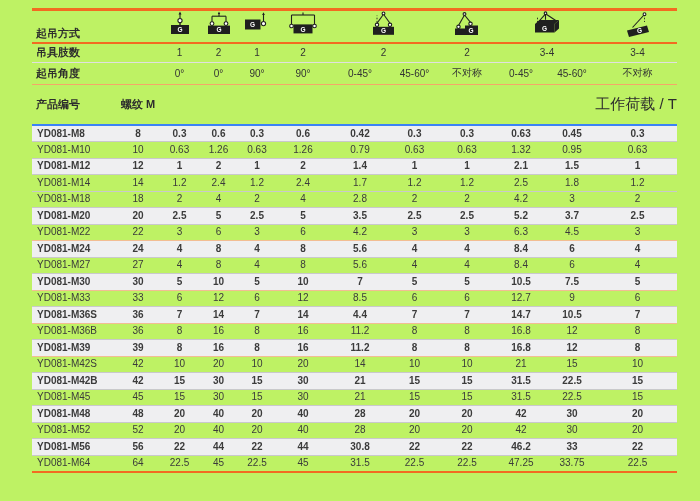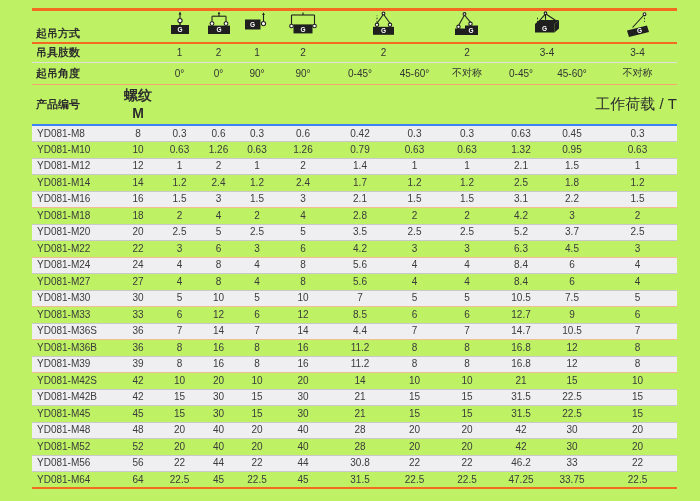--- a/index.html
+++ b/index.html
@@ -22,37 +22,37 @@
   th.side-label {
     text-align:left; padding-left:4px; vertical-align:middle;
     font-size:11px; font-weight:bold; color:#2d2d2d; white-space:nowrap;
   }
   tr.row-legs th.val, tr.row-angles th.val {
     font-size:10px; font-weight:normal; color:#333; text-align:center;
   }
   tr.row-legs th { height:19px; border-bottom:1px solid #e0e0e0; }
   tr.row-angles th { height:22px; border-bottom:1px solid #f5a669; }
   tr.row-caption th { height:41px; border-bottom:2px solid #3b82f6; }
-  th.thread-label { text-align:center; padding-left:0; font-size:14px; font-weight:bold; color:#2d2d2d; }
+  th.thread-label { text-align:center; padding-left:0; font-size:11px; font-weight:bold; color:#2d2d2d; }
   th.load-label { text-align:right; padding-left:0; font-size:15px; font-weight:normal; color:#2d2d2d; }
   .iconbox { display:inline-block; line-height:0; }
   .pict { display:block; margin:0 auto; }
   .pict .ln { stroke:#1f1f1f; stroke-width:1.1; fill:none; }
   .pict .lnd { stroke:#1f1f1f; stroke-width:0.9; fill:none; stroke-dasharray:1.6 1.6; }
   .pict .blk { fill:#1f1f1f; stroke:none; }
   .pict .ring { stroke:#1f1f1f; stroke-width:1.1; fill:#fff; }
   .pict text { font-family:"Liberation Sans",sans-serif; font-size:6.5px; font-weight:bold; fill:#fff; text-anchor:middle; }
   
   tbody td {
     font-size:10px; color:#3b3b3b; text-align:center;
     height:16.5px; line-height:12px;
     border-bottom:1px solid #c9c9cb;
   }
   tbody td.col-product { text-align:left; padding-left:5px; white-space:nowrap; }
-  tbody tr.alt { background:#efeff1; }
+  tbody tr.alt { background:#efeff1;font-weight:bold; }
   tbody tr.group-end td { border-bottom:1px solid #f2bd93; }
   tbody tr:last-child td { border-bottom:2px solid #f26b21;margin-left:32px; }
 </style>
 </head>
 <body>
 
 <div class="wrap">
   <table class="spec">
     <colgroup>
       <col style="width:85px">
@@ -237,34 +237,20 @@
           <td>2.4</td>
           <td>1.2</td>
           <td>2.4</td>
           <td>1.7</td>
           <td>1.2</td>
           <td>1.2</td>
           <td>2.5</td>
           <td>1.8</td>
           <td>1.2</td>
         </tr>
-        <tr class="alt group-end">
-          <td class="col-product">YD081-M16</td>
-          <td>16</td>
-          <td>1.5</td>
-          <td>3</td>
-          <td>1.5</td>
-          <td>3</td>
-          <td>2.1</td>
-          <td>1.5</td>
-          <td>1.5</td>
-          <td>3.1</td>
-          <td>2.2</td>
-          <td>1.5</td>
-        </tr>
         <tr>
           <td class="col-product">YD081-M18</td>
           <td>18</td>
           <td>2</td>
           <td>4</td>
           <td>2</td>
           <td>4</td>
           <td>2.8</td>
           <td>2</td>
           <td>2</td>

